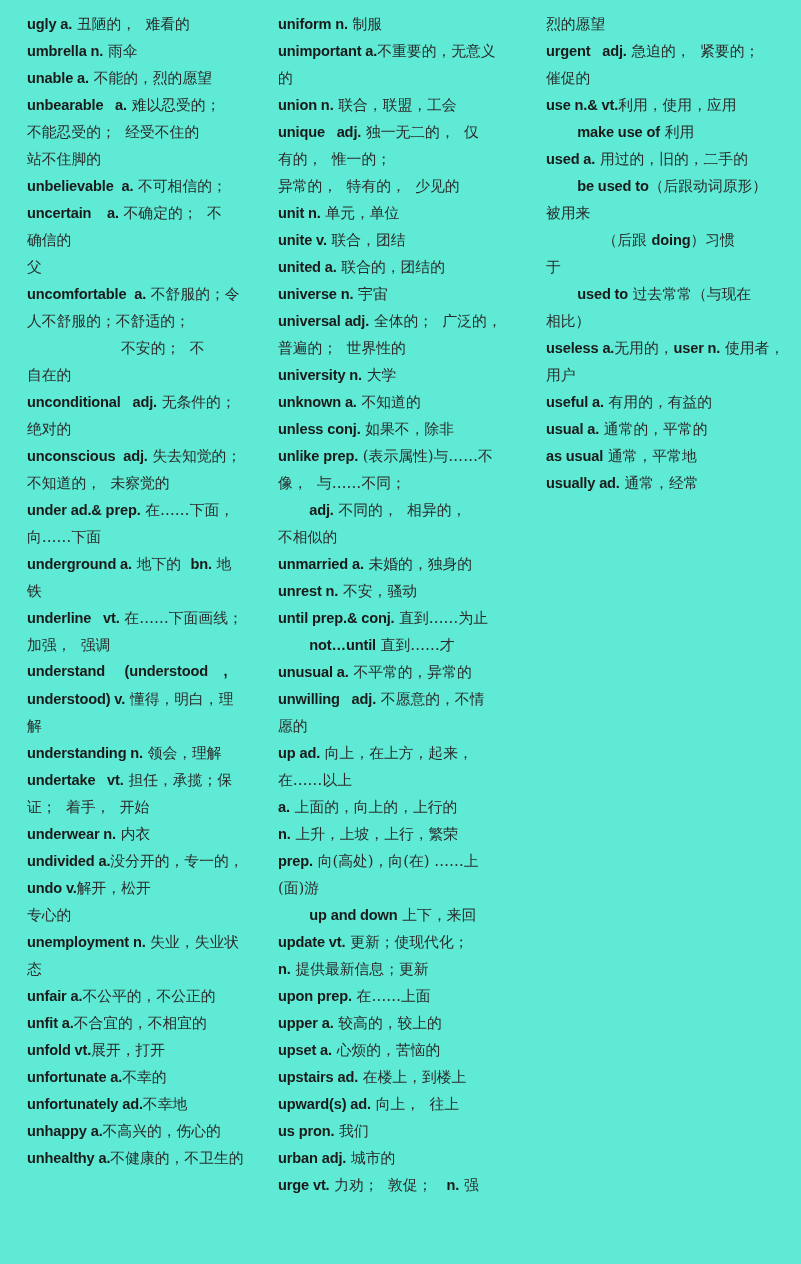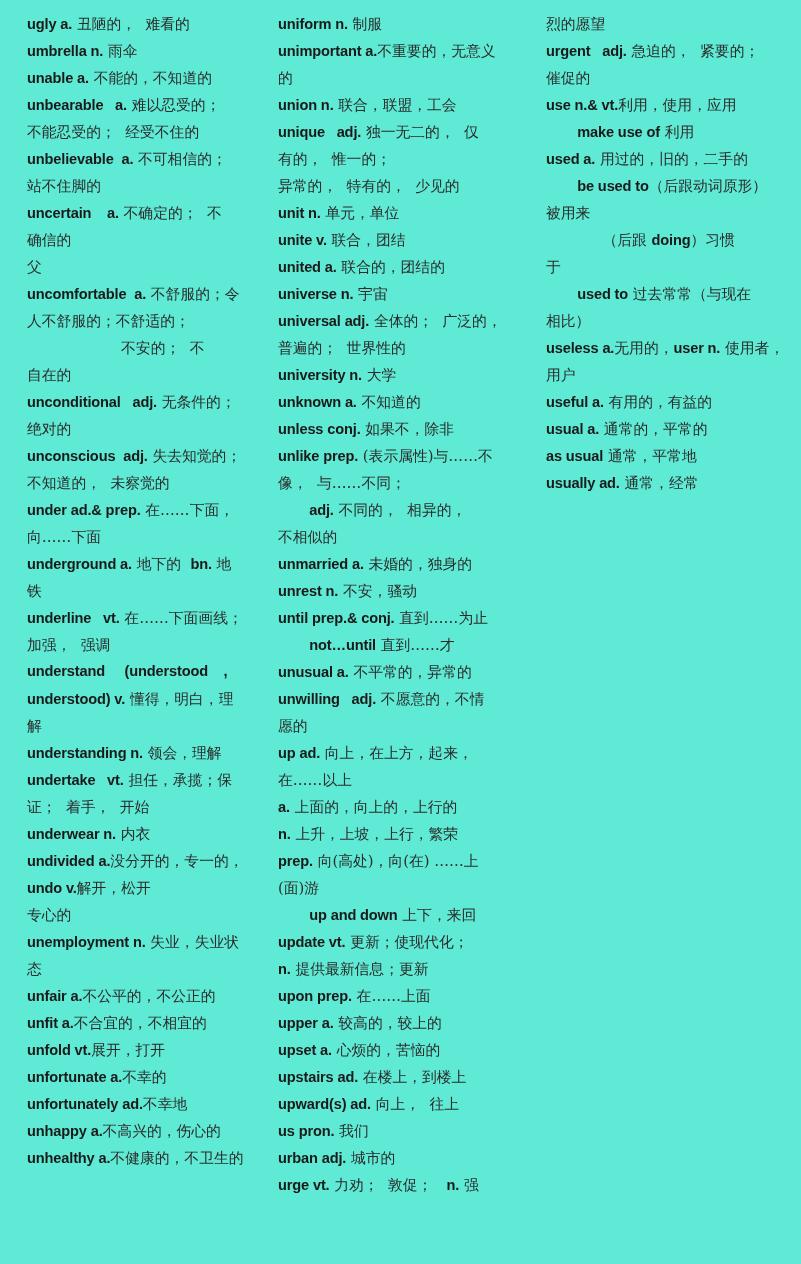--- a/index.html
+++ b/index.html
@@ -52,25 +52,25 @@
     color: #2b2b2b;
   }
 </style>
 </head>
 <body>
 
 <div id="page">
   <div class="column" id="col-1">
       <div class="line"><span class="en">ugly a.</span><span class="zh"> 丑陋的，  难看的</span></div>
       <div class="line"><span class="en">umbrella n.</span><span class="zh"> 雨伞</span></div>
-      <div class="line"><span class="en">unable a.</span><span class="zh"> 不能的，不知道的</span></div>
+      <div class="line"><span class="en">unable a.</span><span class="zh"> 不能的，烈的愿望</span></div>
       <div class="line"><span class="en">unbearable</span><span class="en">   a.</span><span class="zh"> 难以忍受的；</span></div>
       <div class="line"><span class="zh">不能忍受的；  经受不住的</span></div>
+      <div class="line"><span class="zh">站不住脚的</span></div>
       <div class="line"><span class="en">unbelievable</span><span class="en">  a.</span><span class="zh"> 不可相信的；</span></div>
-      <div class="line"><span class="zh">站不住脚的</span></div>
       <div class="line"><span class="en">uncertain</span><span class="en">    a.</span><span class="zh"> 不确定的；  不</span></div>
       <div class="line"><span class="zh">确信的</span></div>
       <div class="line"><span class="zh">父</span></div>
       <div class="line"><span class="en">uncomfortable</span><span class="en">  a.</span><span class="zh"> 不舒服的；令</span></div>
       <div class="line"><span class="zh">人不舒服的；不舒适的；</span></div>
       <div class="line"><span class="zh">                    不安的；  不</span></div>
       <div class="line"><span class="zh">自在的</span></div>
       <div class="line"><span class="en">unconditional</span><span class="en">   adj.</span><span class="zh"> 无条件的；</span></div>
       <div class="line"><span class="zh">绝对的</span></div>
       <div class="line"><span class="en">unconscious</span><span class="en">  adj.</span><span class="zh"> 失去知觉的；</span></div>

